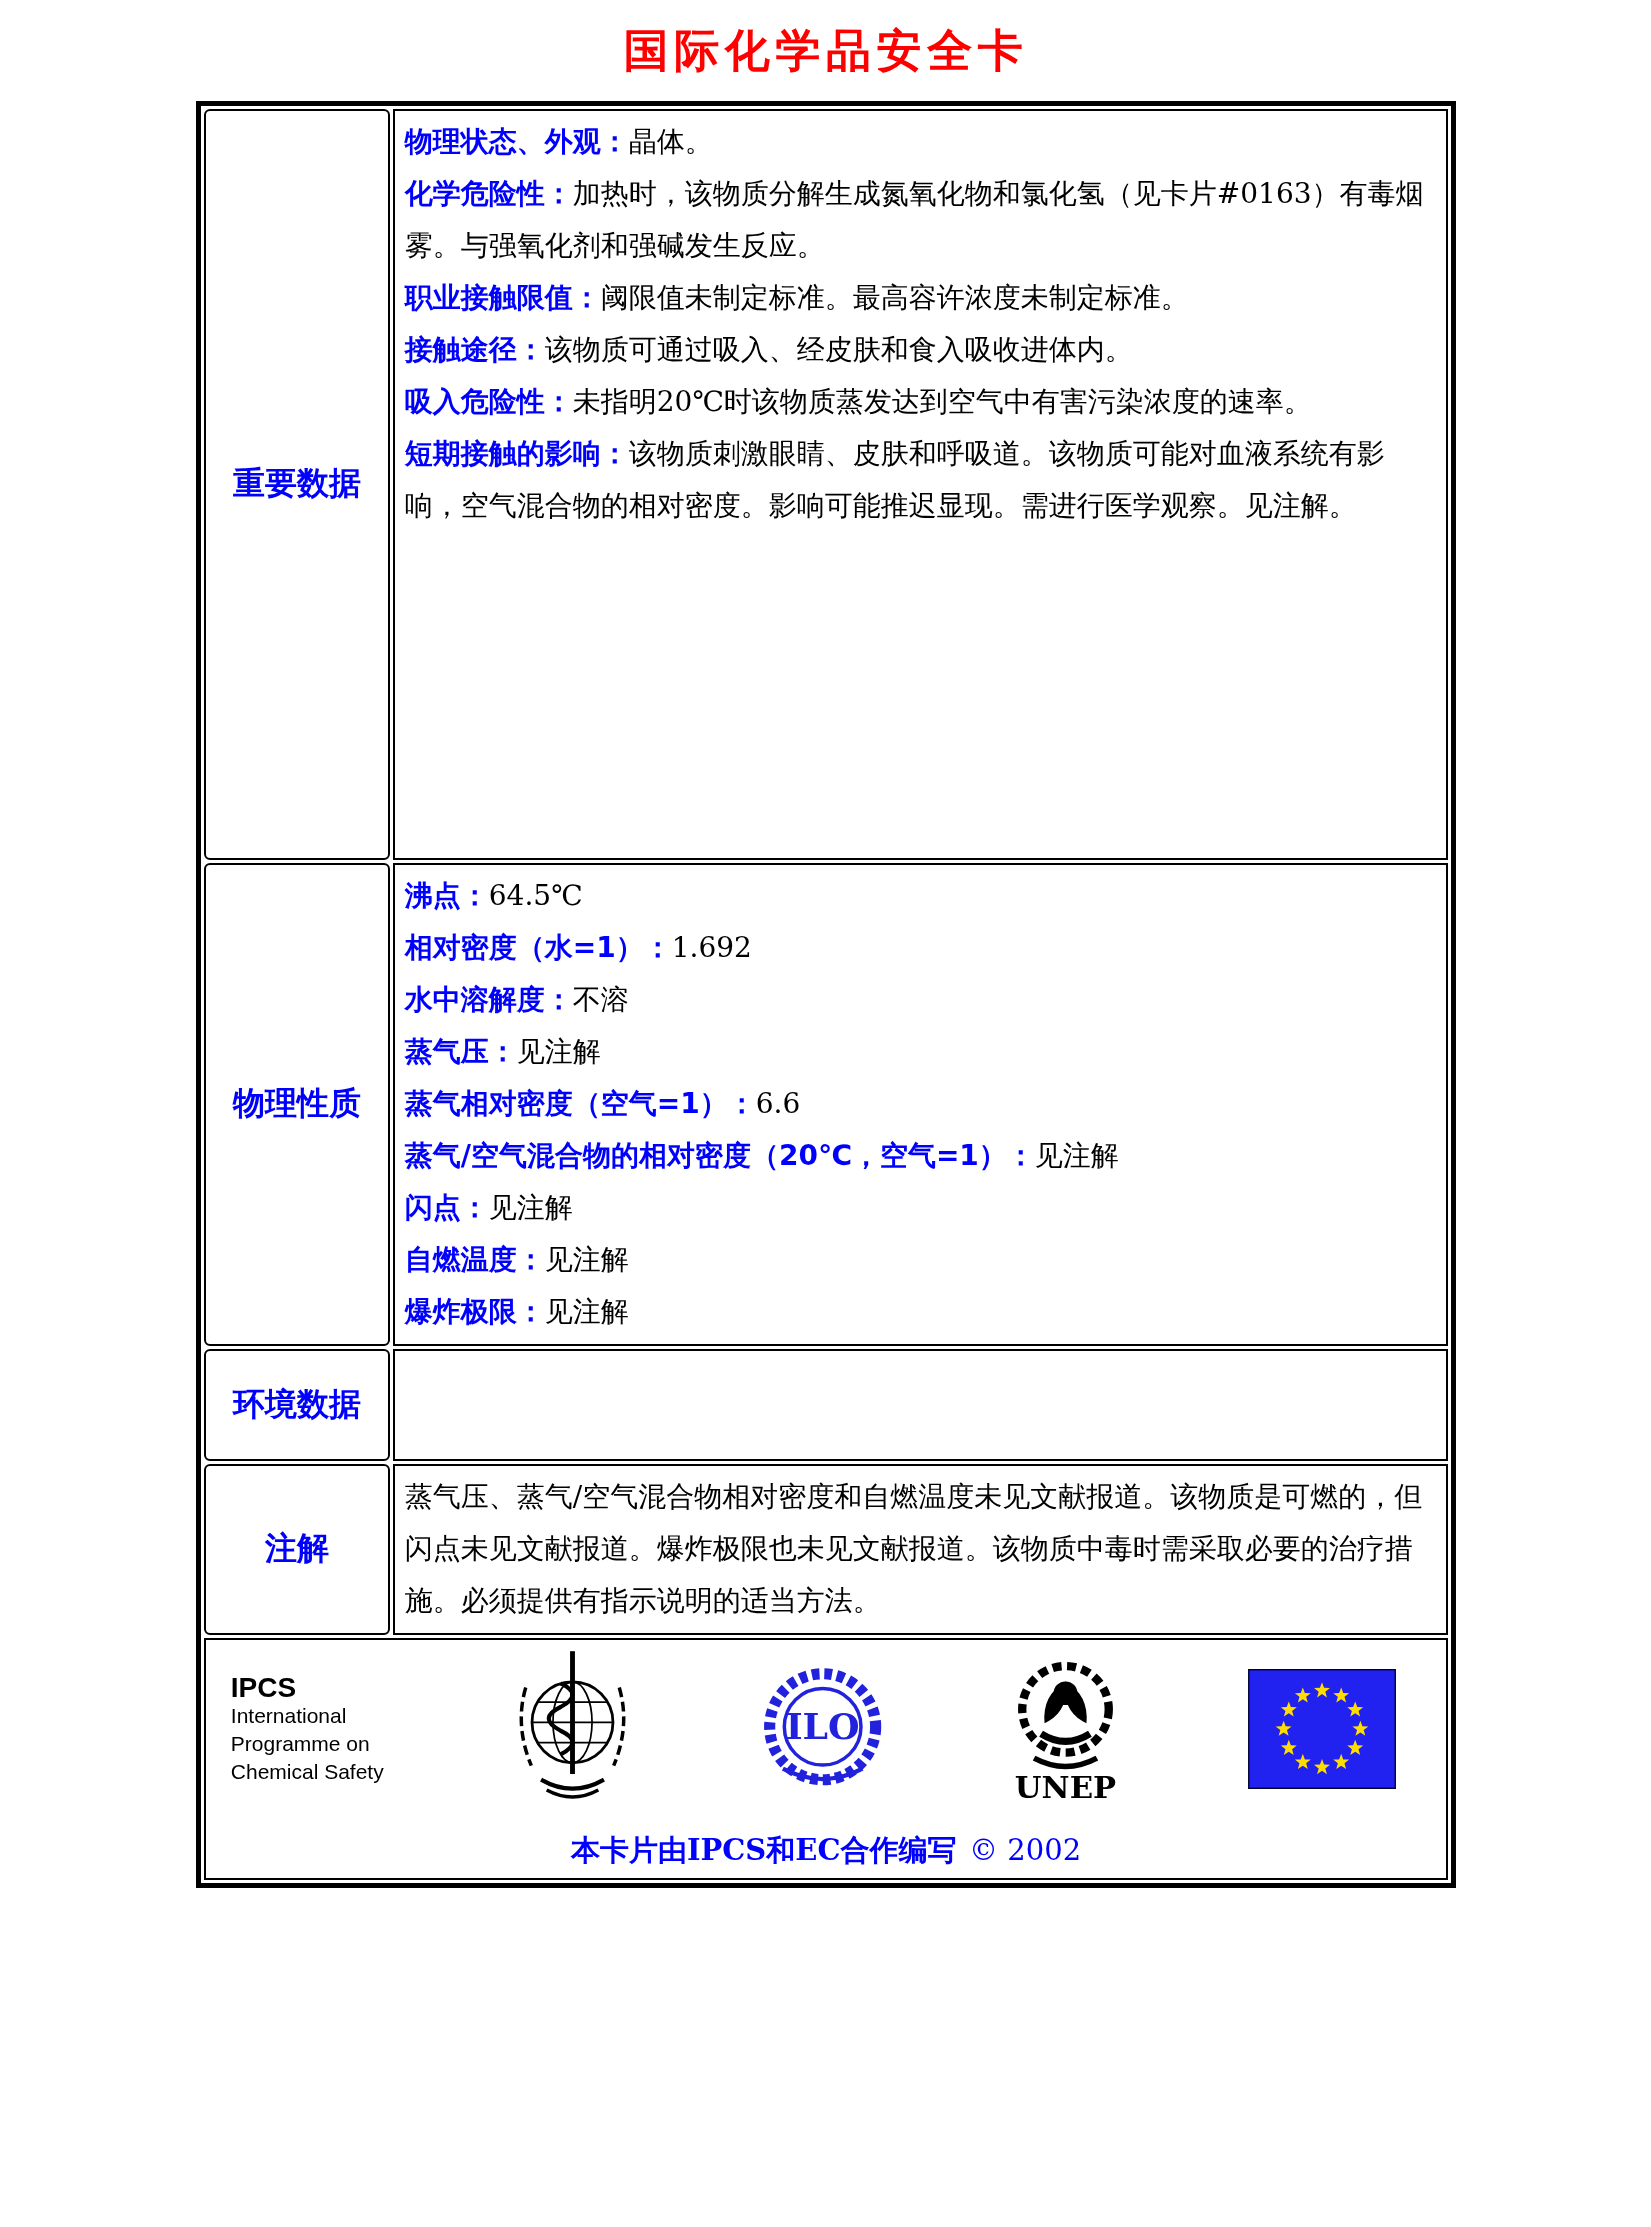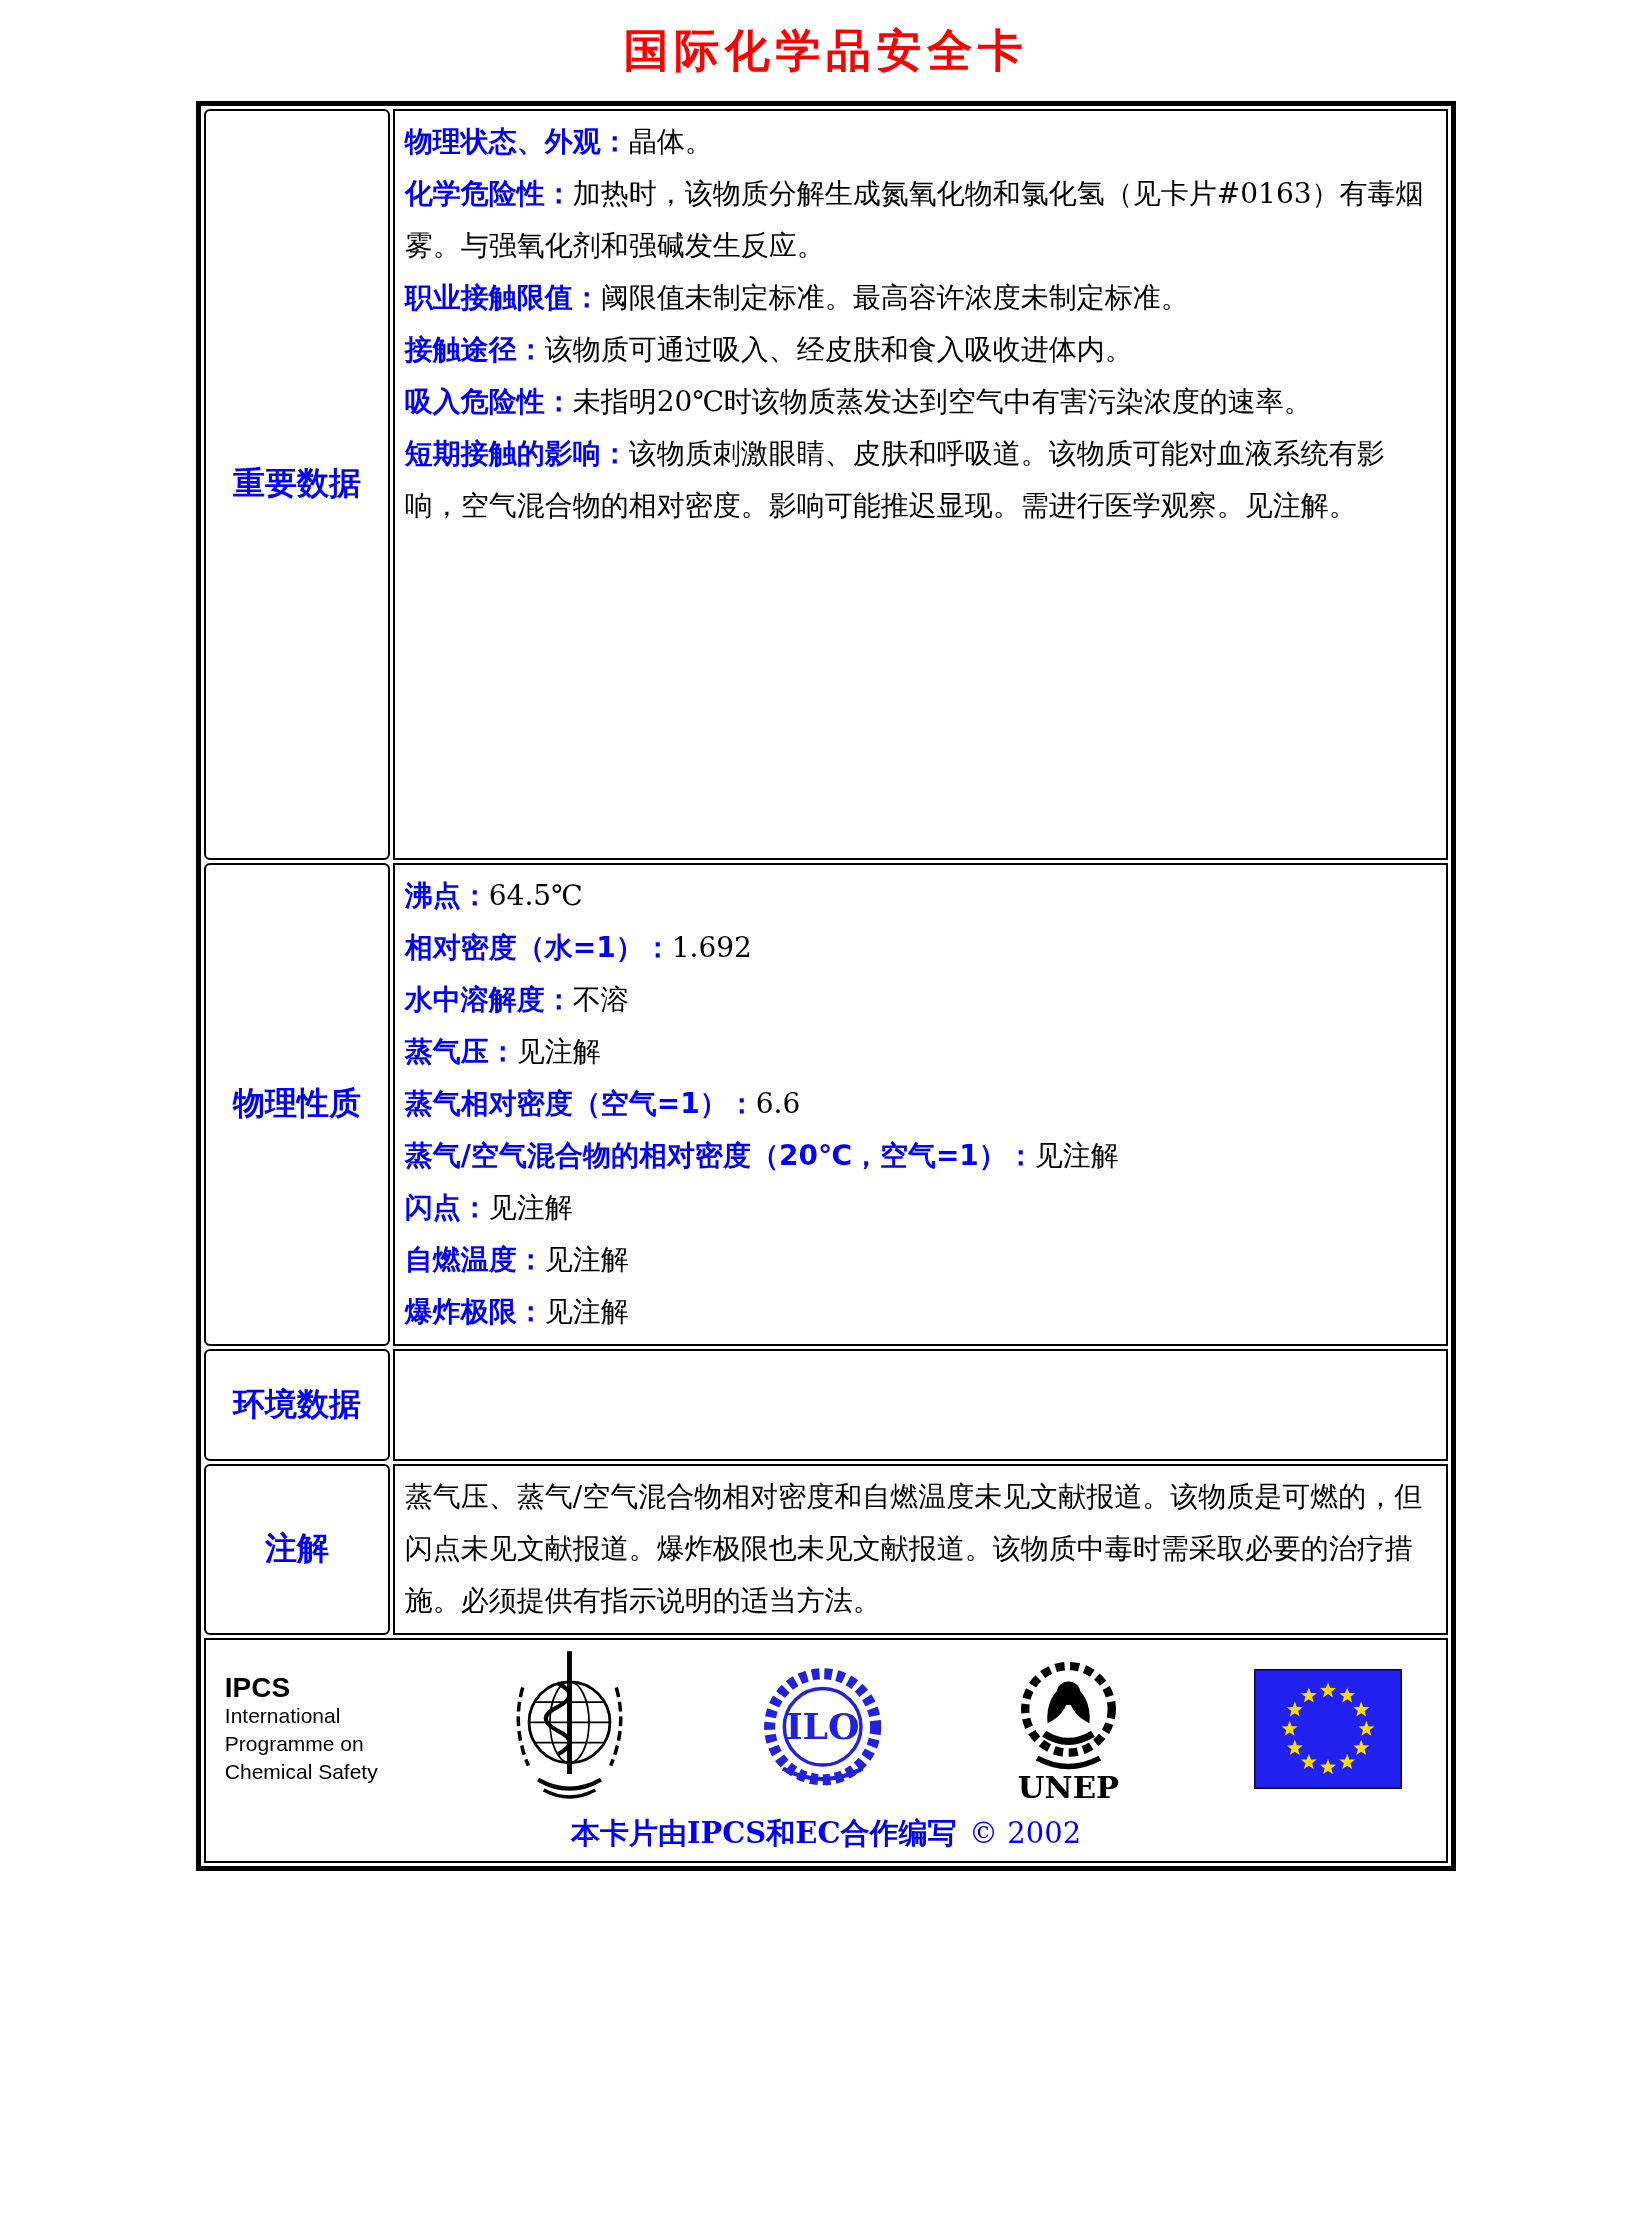--- a/index.html
+++ b/index.html
@@ -70,34 +70,34 @@
   .icsc-number { font-family: "DejaVu Serif", serif; margin-left: 7px; }
   .chem-name { font-family: "DejaVu Serif", serif; }
   .cell-important { height: 751px; }
   .cell-physical  { height: 458px; }
   .cell-env       { height: 112px; }
   .cell-notes     { height: 161px; }
   .cell-add       { height: 50px; }
   td.logos-cell {
     height: 203px;
     vertical-align: middle;
-    padding: 7px 16px;
+    padding: 7px 22px;
   }
   .logos-flex {
     display: flex;
     align-items: center;
     justify-content: space-between;
     padding: 0 28px 0 2.8px;
   }
   .ipcs-block { line-height: 28px; color: #000; }
   .ipcs-acronym { font-size: 28px; font-weight: bold; font-family: "Liberation Sans", sans-serif; }
   .ipcs-line { font-size: 21px; font-family: "Liberation Sans", sans-serif; }
   .credit-line {
     text-align: center;
-    margin-top: 0;
+    margin-top: 17px;
     color: #0000ff;
     font-size: 29px;
   }
   .credit-bold { font-weight: bold; font-family: "DejaVu Serif", serif; }
   .credit-copy { font-weight: normal; font-family: "DejaVu Serif", serif; margin-left: 12.6px; }
   td.legal-cell {
     height: 56px;
     vertical-align: middle;
     padding: 4.2px 9.8px;
     font-size: 28px;

